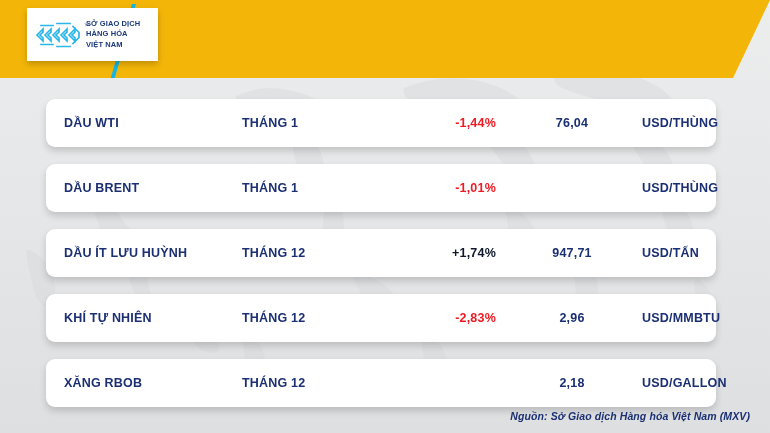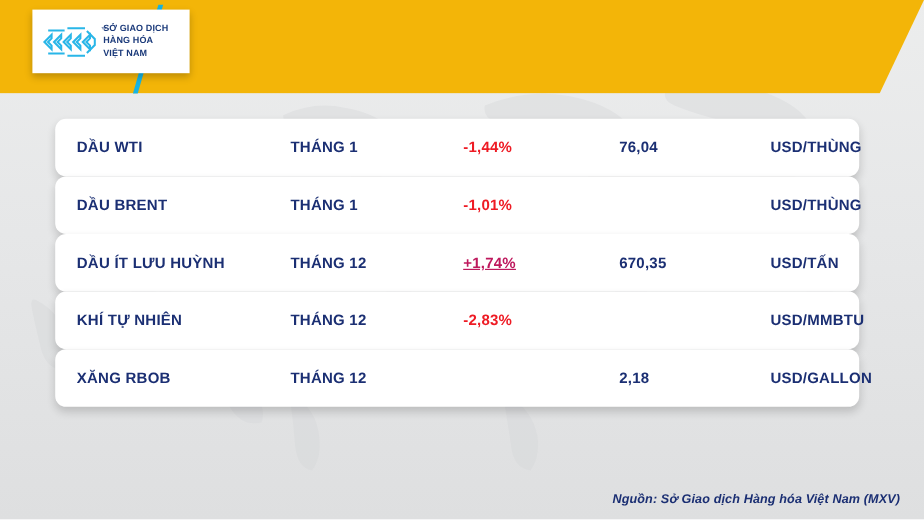--- a/index.html
+++ b/index.html
@@ -108,20 +108,21 @@
     top: 99px;
     left: 46px;
     width: 670px;
   }
   .row {
     position: relative;
     height: 48px;
     background: #ffffff;
     border-radius: 9px;
     box-shadow: 0 4px 7px rgba(0,0,0,0.16);
+    margin-bottom: 17px;
     display: flex;
     align-items: center;
   }
   .c-name {
     position: absolute;
     left: 18px;
     color: #1b2f73;
     font-weight: bold;
     font-size: 12.5px;
     letter-spacing: 0.2px;
@@ -133,32 +134,32 @@
     color: #1b2f73;
     font-weight: bold;
     font-size: 12.5px;
     letter-spacing: 0.2px;
     white-space: nowrap;
   }
   .c-change {
     position: absolute;
     left: 340px;
     width: 110px;
-    text-align: left;
-    font-weight: bold;
-    font-size: 12.5px;
-    letter-spacing: 0.2px;
-  }
-  .c-change.up   { color: #be185d; text-decoration: underline; }
+    text-align: right;
+    font-weight: bold;
+    font-size: 12.5px;
+    letter-spacing: 0.2px;
+  }
+  .c-change.up   { color: #0f172a; }
   .c-change.down { color: #ee1b24; }
   .c-price {
     position: absolute;
     left: 470px;
     width: 112px;
-    text-align: left;
+    text-align: center;
     color: #1b2f73;
     font-weight: bold;
     font-size: 12.5px;
     letter-spacing: 0.2px;
   }
   .c-unit {
     position: absolute;
     left: 596px;
     color: #1b2f73;
     font-weight: bold;
@@ -248,27 +249,28 @@
       <div class="row">
         <span class="c-name">DẦU BRENT</span>
         <span class="c-month">THÁNG 1</span>
         <span class="c-change down">-1,01%</span>
         <span class="c-unit">USD/THÙNG</span>
       </div>
       <div class="row">
         <span class="c-name">DẦU ÍT LƯU HUỲNH</span>
         <span class="c-month">THÁNG 12</span>
         <span class="c-change up">+1,74%</span>
-        <span class="c-price">670,35</span>
+        <span class="c-price">947,71</span>
         <span class="c-unit">USD/TẤN</span>
       </div>
       <div class="row">
         <span class="c-name">KHÍ TỰ NHIÊN</span>
         <span class="c-month">THÁNG 12</span>
         <span class="c-change down">-2,83%</span>
+        <span class="c-price">2,96</span>
         <span class="c-unit">USD/MMBTU</span>
       </div>
       <div class="row">
         <span class="c-name">XĂNG RBOB</span>
         <span class="c-month">THÁNG 12</span>
         <span class="c-price">2,18</span>
         <span class="c-unit">USD/GALLON</span>
       </div>
     </div>
 

